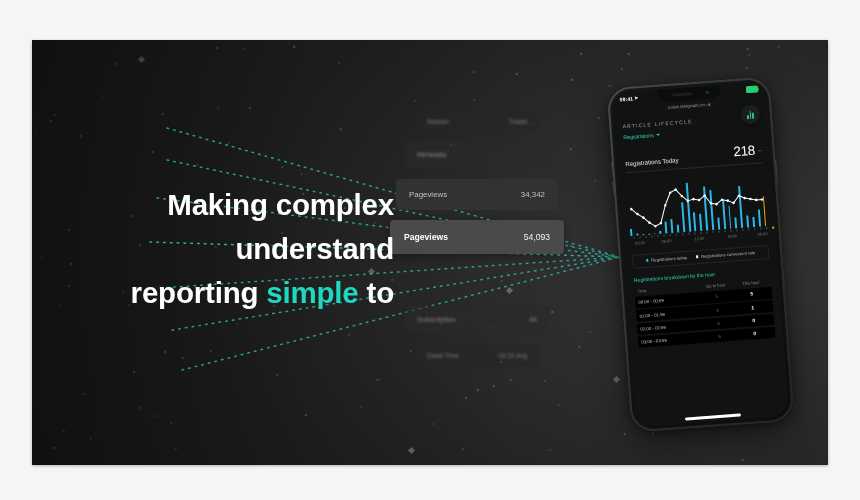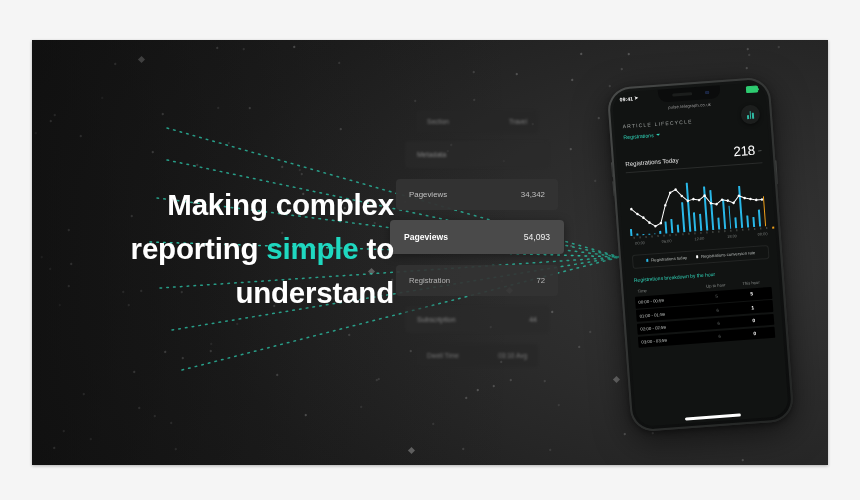--- a/index.html
+++ b/index.html
@@ -302,44 +302,40 @@
         <line x1="135" y1="120" x2="588" y2="217" stroke="#2bbfa4" stroke-width="1.5" stroke-linecap="round" stroke-dasharray="1.6 5.2" opacity="0.8"></line>
         <line x1="125" y1="158" x2="588" y2="217" stroke="#2bbfa4" stroke-width="1.5" stroke-linecap="round" stroke-dasharray="1.6 5.2" opacity="0.8"></line>
         <line x1="118" y1="202" x2="588" y2="217" stroke="#2bbfa4" stroke-width="1.5" stroke-linecap="round" stroke-dasharray="1.6 5.2" opacity="0.95"></line>
         <line x1="128" y1="248" x2="588" y2="217" stroke="#2bbfa4" stroke-width="1.5" stroke-linecap="round" stroke-dasharray="1.6 5.2" opacity="0.8"></line>
         <line x1="140" y1="290" x2="588" y2="217" stroke="#2bbfa4" stroke-width="1.5" stroke-linecap="round" stroke-dasharray="1.6 5.2" opacity="0.8"></line>
         <line x1="150" y1="330" x2="588" y2="217" stroke="#2bbfa4" stroke-width="1.5" stroke-linecap="round" stroke-dasharray="1.6 5.2" opacity="0.8"></line>
       </svg>
 
     <div class="headline">
       <div>Making complex</div>
+      <div>understand</div>
       <div><span>reporting </span><span class="accent">simple</span><span> to</span></div>
-      <div>understand</div>
     </div>
 
     <div class="metrics">
       <div class="mrow r0">
         <span class="lbl">Section</span>
         <span class="val">Travel</span>
       </div>
       <div class="mrow r1">
         <span class="lbl">Metadata</span>
         <span class="val"></span>
       </div>
       <div class="mrow r2">
         <span class="lbl">Pageviews</span>
         <span class="val">34,342</span>
       </div>
       <div class="mrow r3">
         <span class="lbl">Pageviews</span>
         <span class="val">54,093</span>
-      </div>
-      <div class="mrow r4">
-        <span class="lbl">Registration</span>
-        <span class="val">72</span>
       </div>
       <div class="mrow r5">
         <span class="lbl">Subscription</span>
         <span class="val">44</span>
       </div>
       <div class="mrow r6">
         <span class="lbl">Dwell Time</span>
         <span class="val">03:10 Avg</span>
       </div>
     </div>

